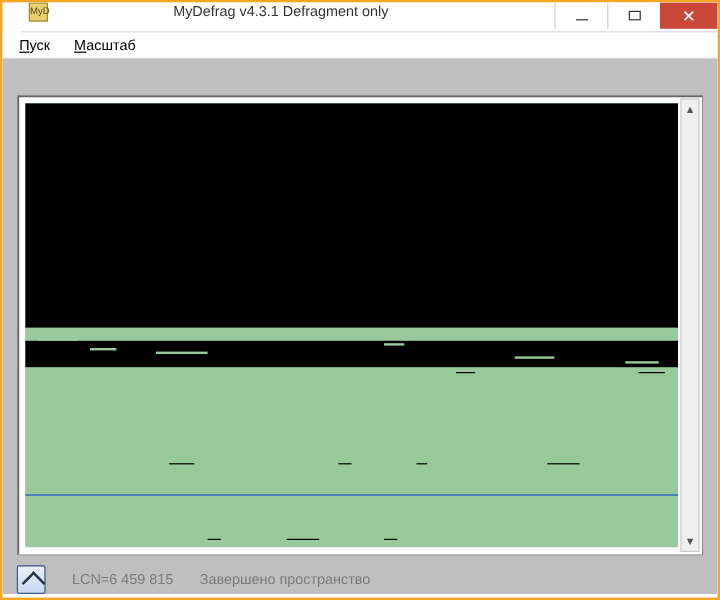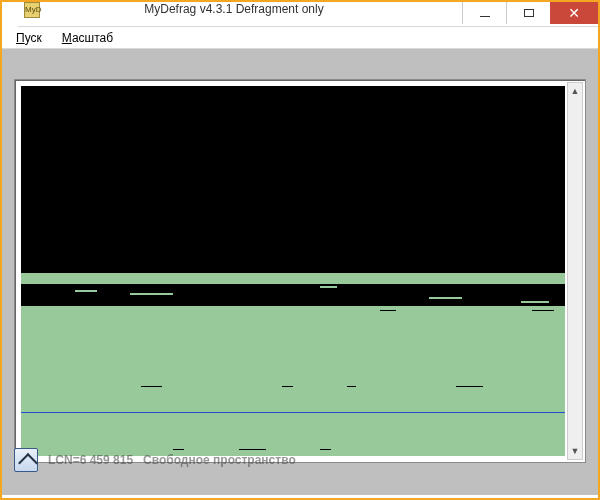--- a/index.html
+++ b/index.html
@@ -147,29 +147,28 @@
     align-items: center;
     justify-content: center;
     font-size: 9px;
     color: #555;
   }
   .scrollbar .arrow.up { top: 0; }
   .scrollbar .arrow.down { bottom: 0; }
   .footer {
     position: absolute;
     left: 12px;
-    bottom: 24px;
+    bottom: 1px;
     right: 12px;
     height: 22px;
     display: flex;
     align-items: center;
-    gap: 10px;
+    gap: 22px;
     font-size: 12px;
     color: #2a2a2a;
-    font-weight: bold;
   }
   .footer .wm-icon {
     width: 24px; height: 24px;
     border: 1px solid #3a5a8a;
     background: linear-gradient(#eaf0fa, #c8d8ef);
     position: relative;
     border-radius: 2px;
   }
   .footer .wm-icon::after {
     content: "";
@@ -245,15 +244,15 @@
     </div>
     <div class="scrollbar">
       <div class="arrow up">▲</div>
       <div class="arrow down">▼</div>
     </div>
   </div>
 
   <div class="footer">
     <div class="wm-icon"></div>
     <span class="lcn">LCN=6 459 815</span>
-    <span class="freespace">Свободное пространство</span>
+    <span class="freespace">Завершено пространство</span>
   </div>
 </div>
 
 </body></html>

